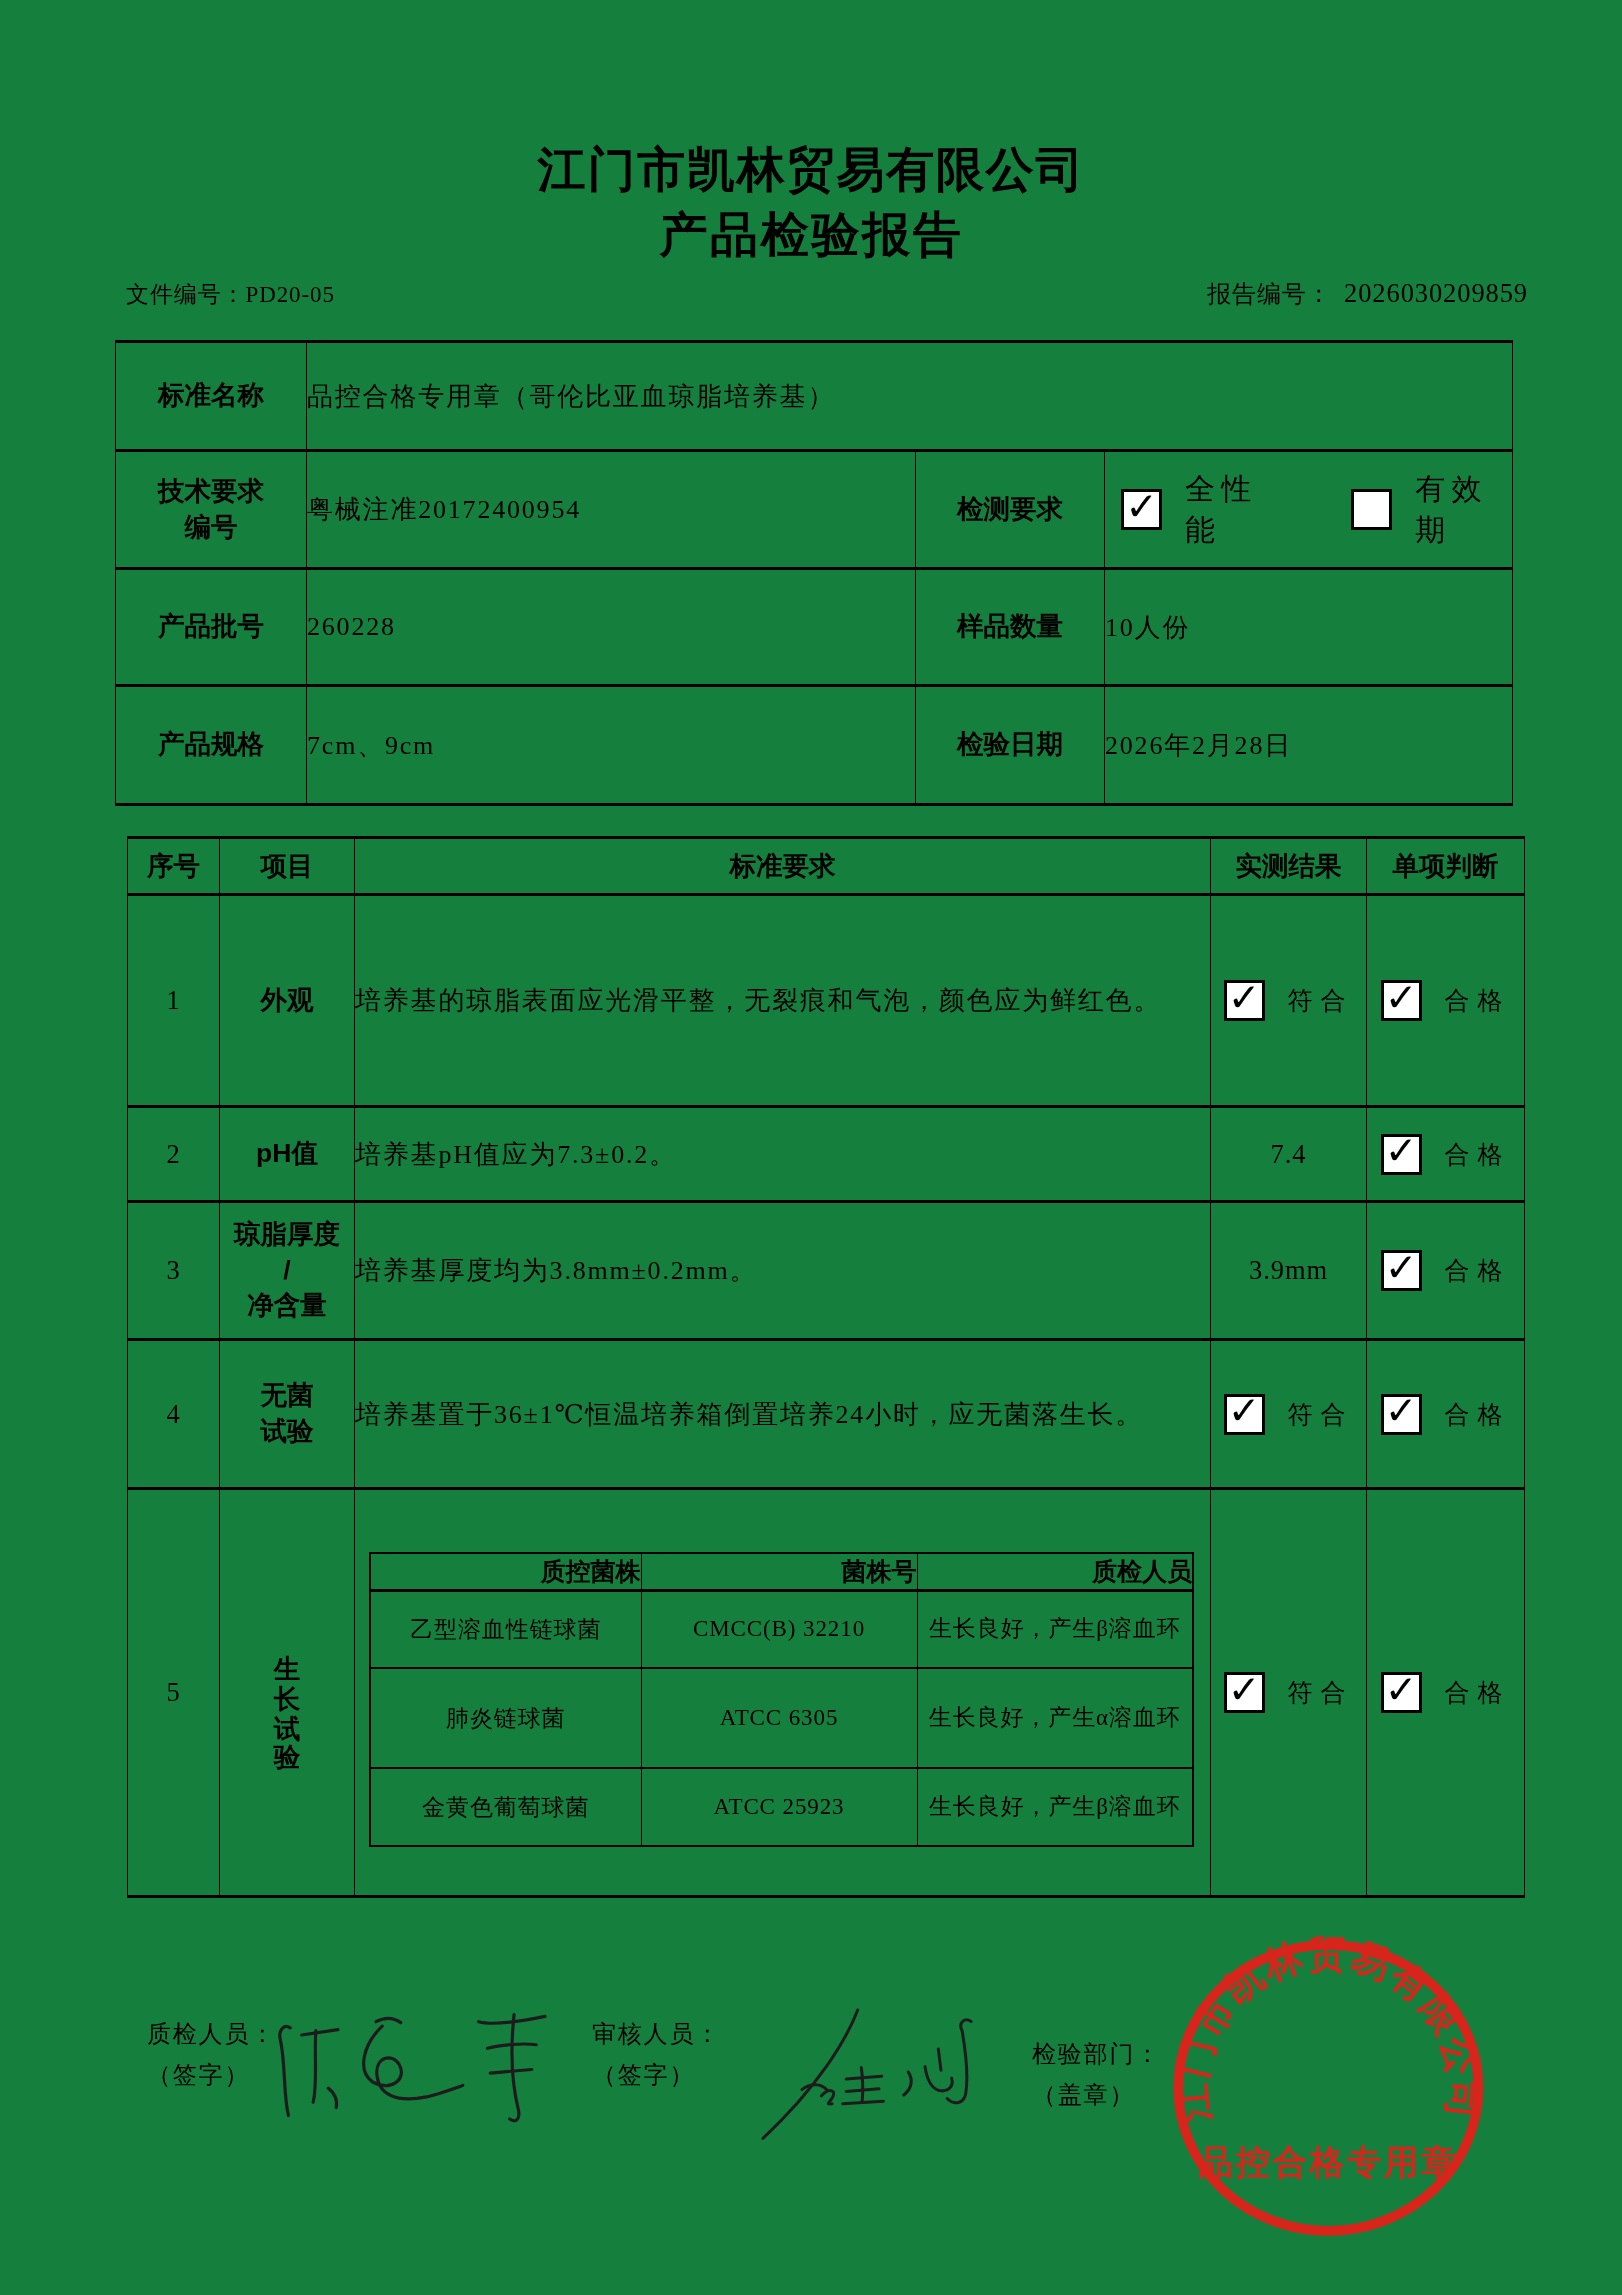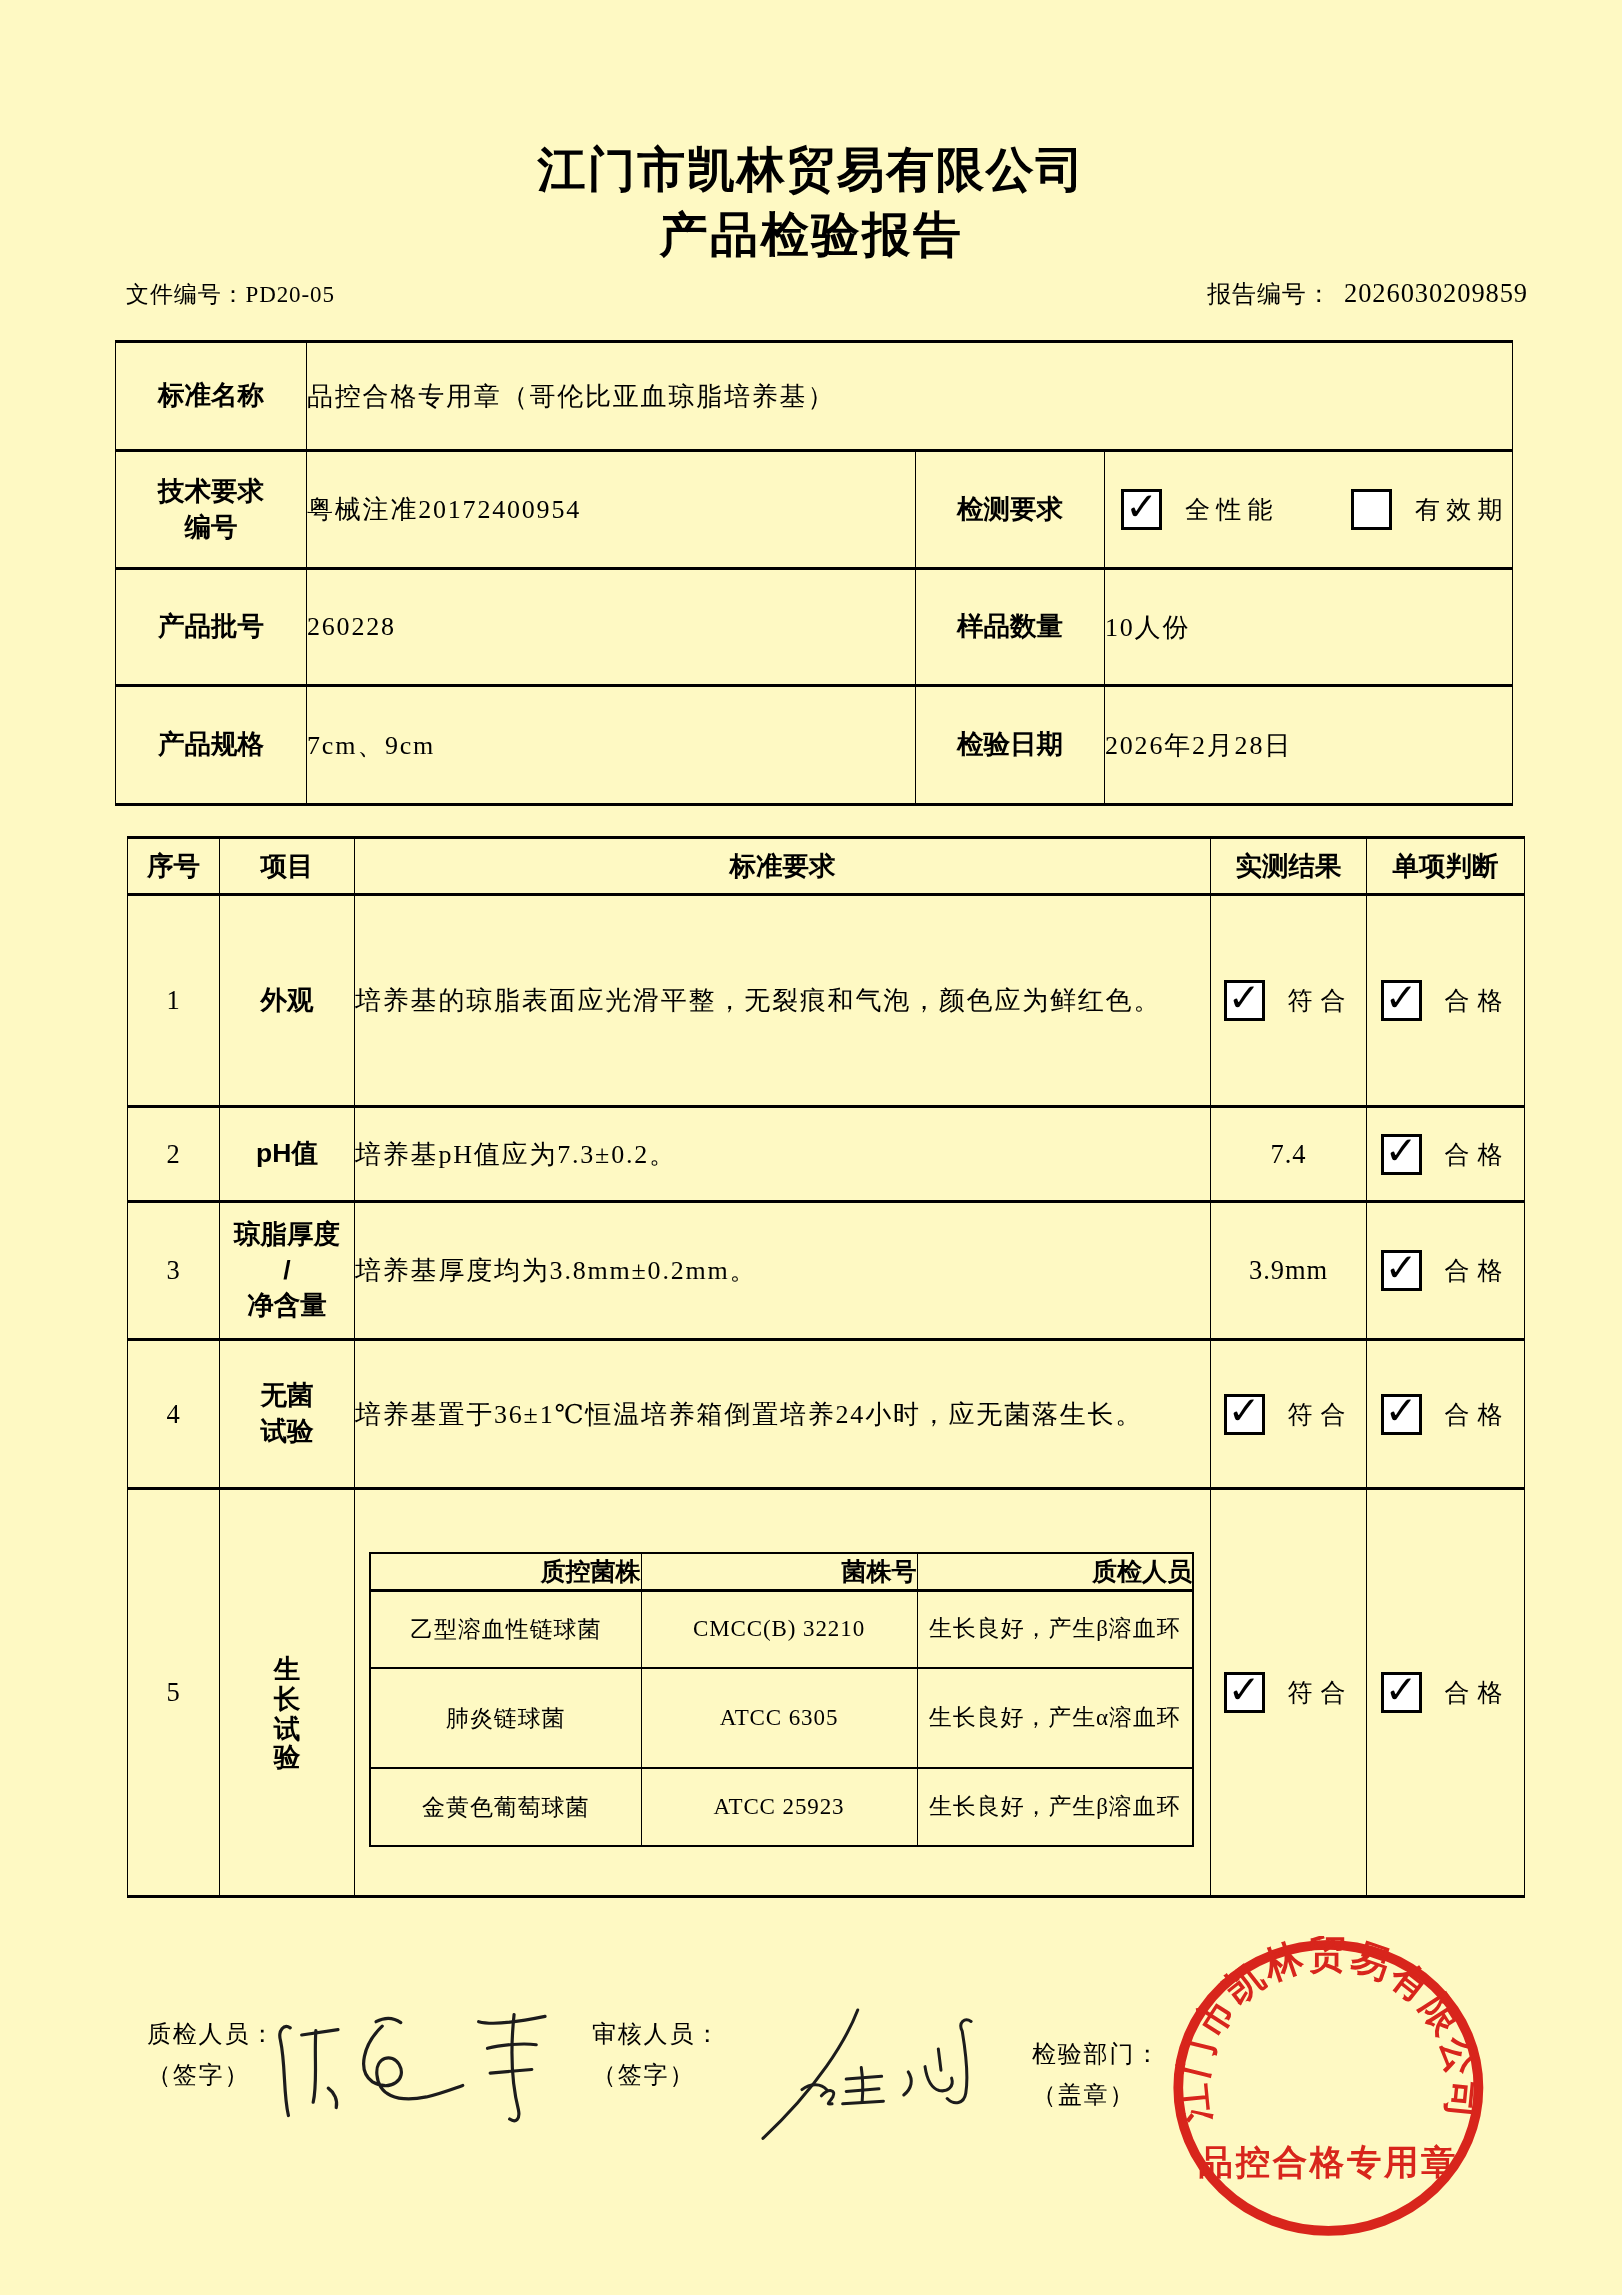--- a/index.html
+++ b/index.html
@@ -1,17 +1,17 @@
 <!DOCTYPE html>
 <html style="font-size:14px"><head>
 <meta charset="utf-8">
 <style>
   html,body{margin:0;padding:0;background:#888;}
   .page{
-    position:relative;width:1623px;height:2295px;background:#fef9c3;
+    position:relative;width:1623px;height:2295px;background:#15803d;
     font-family:"Liberation Serif","DejaVu Serif",serif;color:#000;overflow:hidden;
   }
   .title1{position:absolute;top:138px;left:0;width:100%;text-align:center;
     font-size:48px;font-weight:700;letter-spacing:1.8px;}
   .title2{position:absolute;top:203px;left:0;width:100%;text-align:center;
     font-size:48px;font-weight:700;letter-spacing:2.7px;}
   .docline-left{position:absolute;top:279px;left:126px;font-size:23px;letter-spacing:0.9px;}
   .docline-right{position:absolute;top:278px;right:95px;font-size:24px;letter-spacing:0.9px;}
   .docline-right .rn{font-size:26.5px;margin-left:12.4px;letter-spacing:0.9px;}
 
@@ -32,21 +32,21 @@
   .req{font-size:26px;text-align:left;padding-left:10.6px;letter-spacing:1.8px;line-height:1.5;}
   .ctr{font-size:26.5px;text-align:center;letter-spacing:0.9px;}
 
   .cbrow{display:flex;align-items:center;justify-content:center;gap:23px;}
   .cbrow-left{display:flex;align-items:center;gap:23px;padding-left:16px;}
   .gap{width:26.5px;}
   .cb{width:35px;height:35px;border:3.5px solid #000;display:inline-flex;
     align-items:center;justify-content:center;flex:0 0 auto;background:#fff;}
   .tick{font-family:"DejaVu Sans",sans-serif;font-size:39px;font-weight:700;
     line-height:1;margin-top:-7px;}
-  .optlbl{font-size:25px;letter-spacing:6.2px;}
+  .optlbl{font-size:30px;letter-spacing:6.2px;}
   .reslbl{font-size:25px;letter-spacing:8px;}
 
   .vtext{writing-mode:vertical-rl;text-orientation:upright;letter-spacing:30px;
     font-family:"Liberation Sans","DejaVu Sans",sans-serif;font-weight:700;
     font-size:26.5px;margin:0 auto;}
 
   table.gt{border-collapse:collapse;table-layout:fixed;width:823px;
     margin:14px 0 0 14px;border:2.7px solid #000;}
   table.gt td,table.gt th{
     border-left:1.8px solid #000;border-right:1.8px solid #000;

